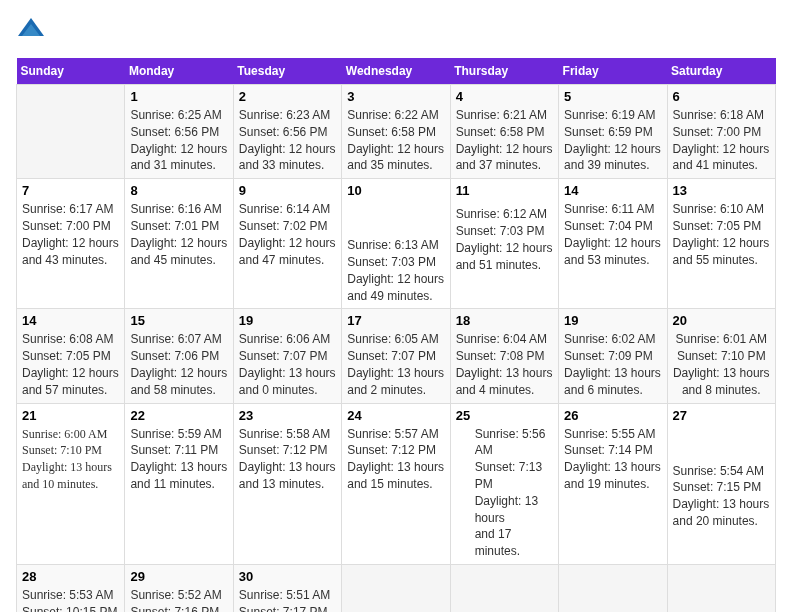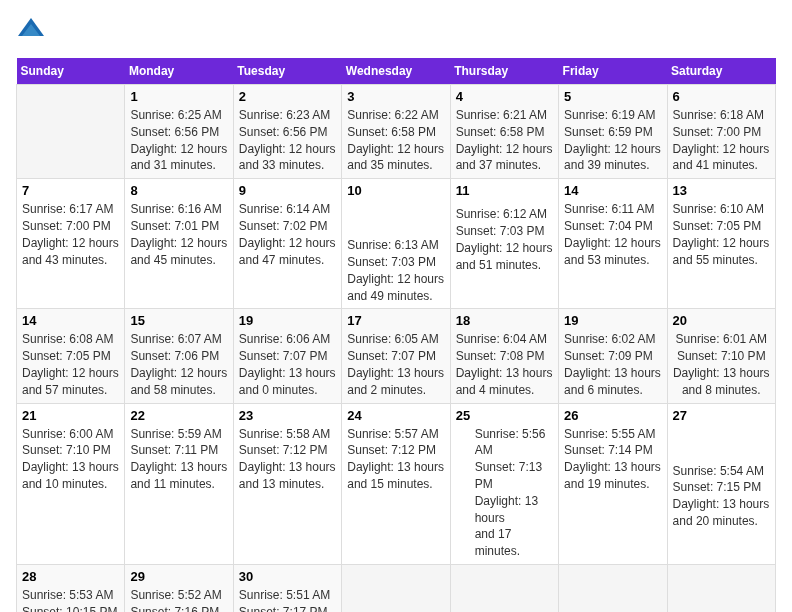--- a/index.html
+++ b/index.html
@@ -271,21 +271,21 @@
           <span class="day-num">20</span>
           <div class="day-info" style="white-space: pre-line; text-align: center;">Sunrise: 6:01 AM
 Sunset: 7:10 PM
 Daylight: 13 hours
 and 8 minutes.</div>
         </td>
       </tr>
       <tr>
         <td>
           <span class="day-num">21</span>
-          <div class="day-info" style="white-space: pre-line;">Sunrise: 6:00 AM
+          <div class="day-info" style="white-space: pre-line; font-family: Liberation Serif, serif;">Sunrise: 6:00 AM
 Sunset: 7:10 PM
 Daylight: 13 hours
 and 10 minutes.</div>
         </td>
         <td>
           <span class="day-num">22</span>
           <div class="day-info" style="white-space: pre-line;">Sunrise: 5:59 AM
 Sunset: 7:11 PM
 Daylight: 13 hours
 and 11 minutes.</div>

